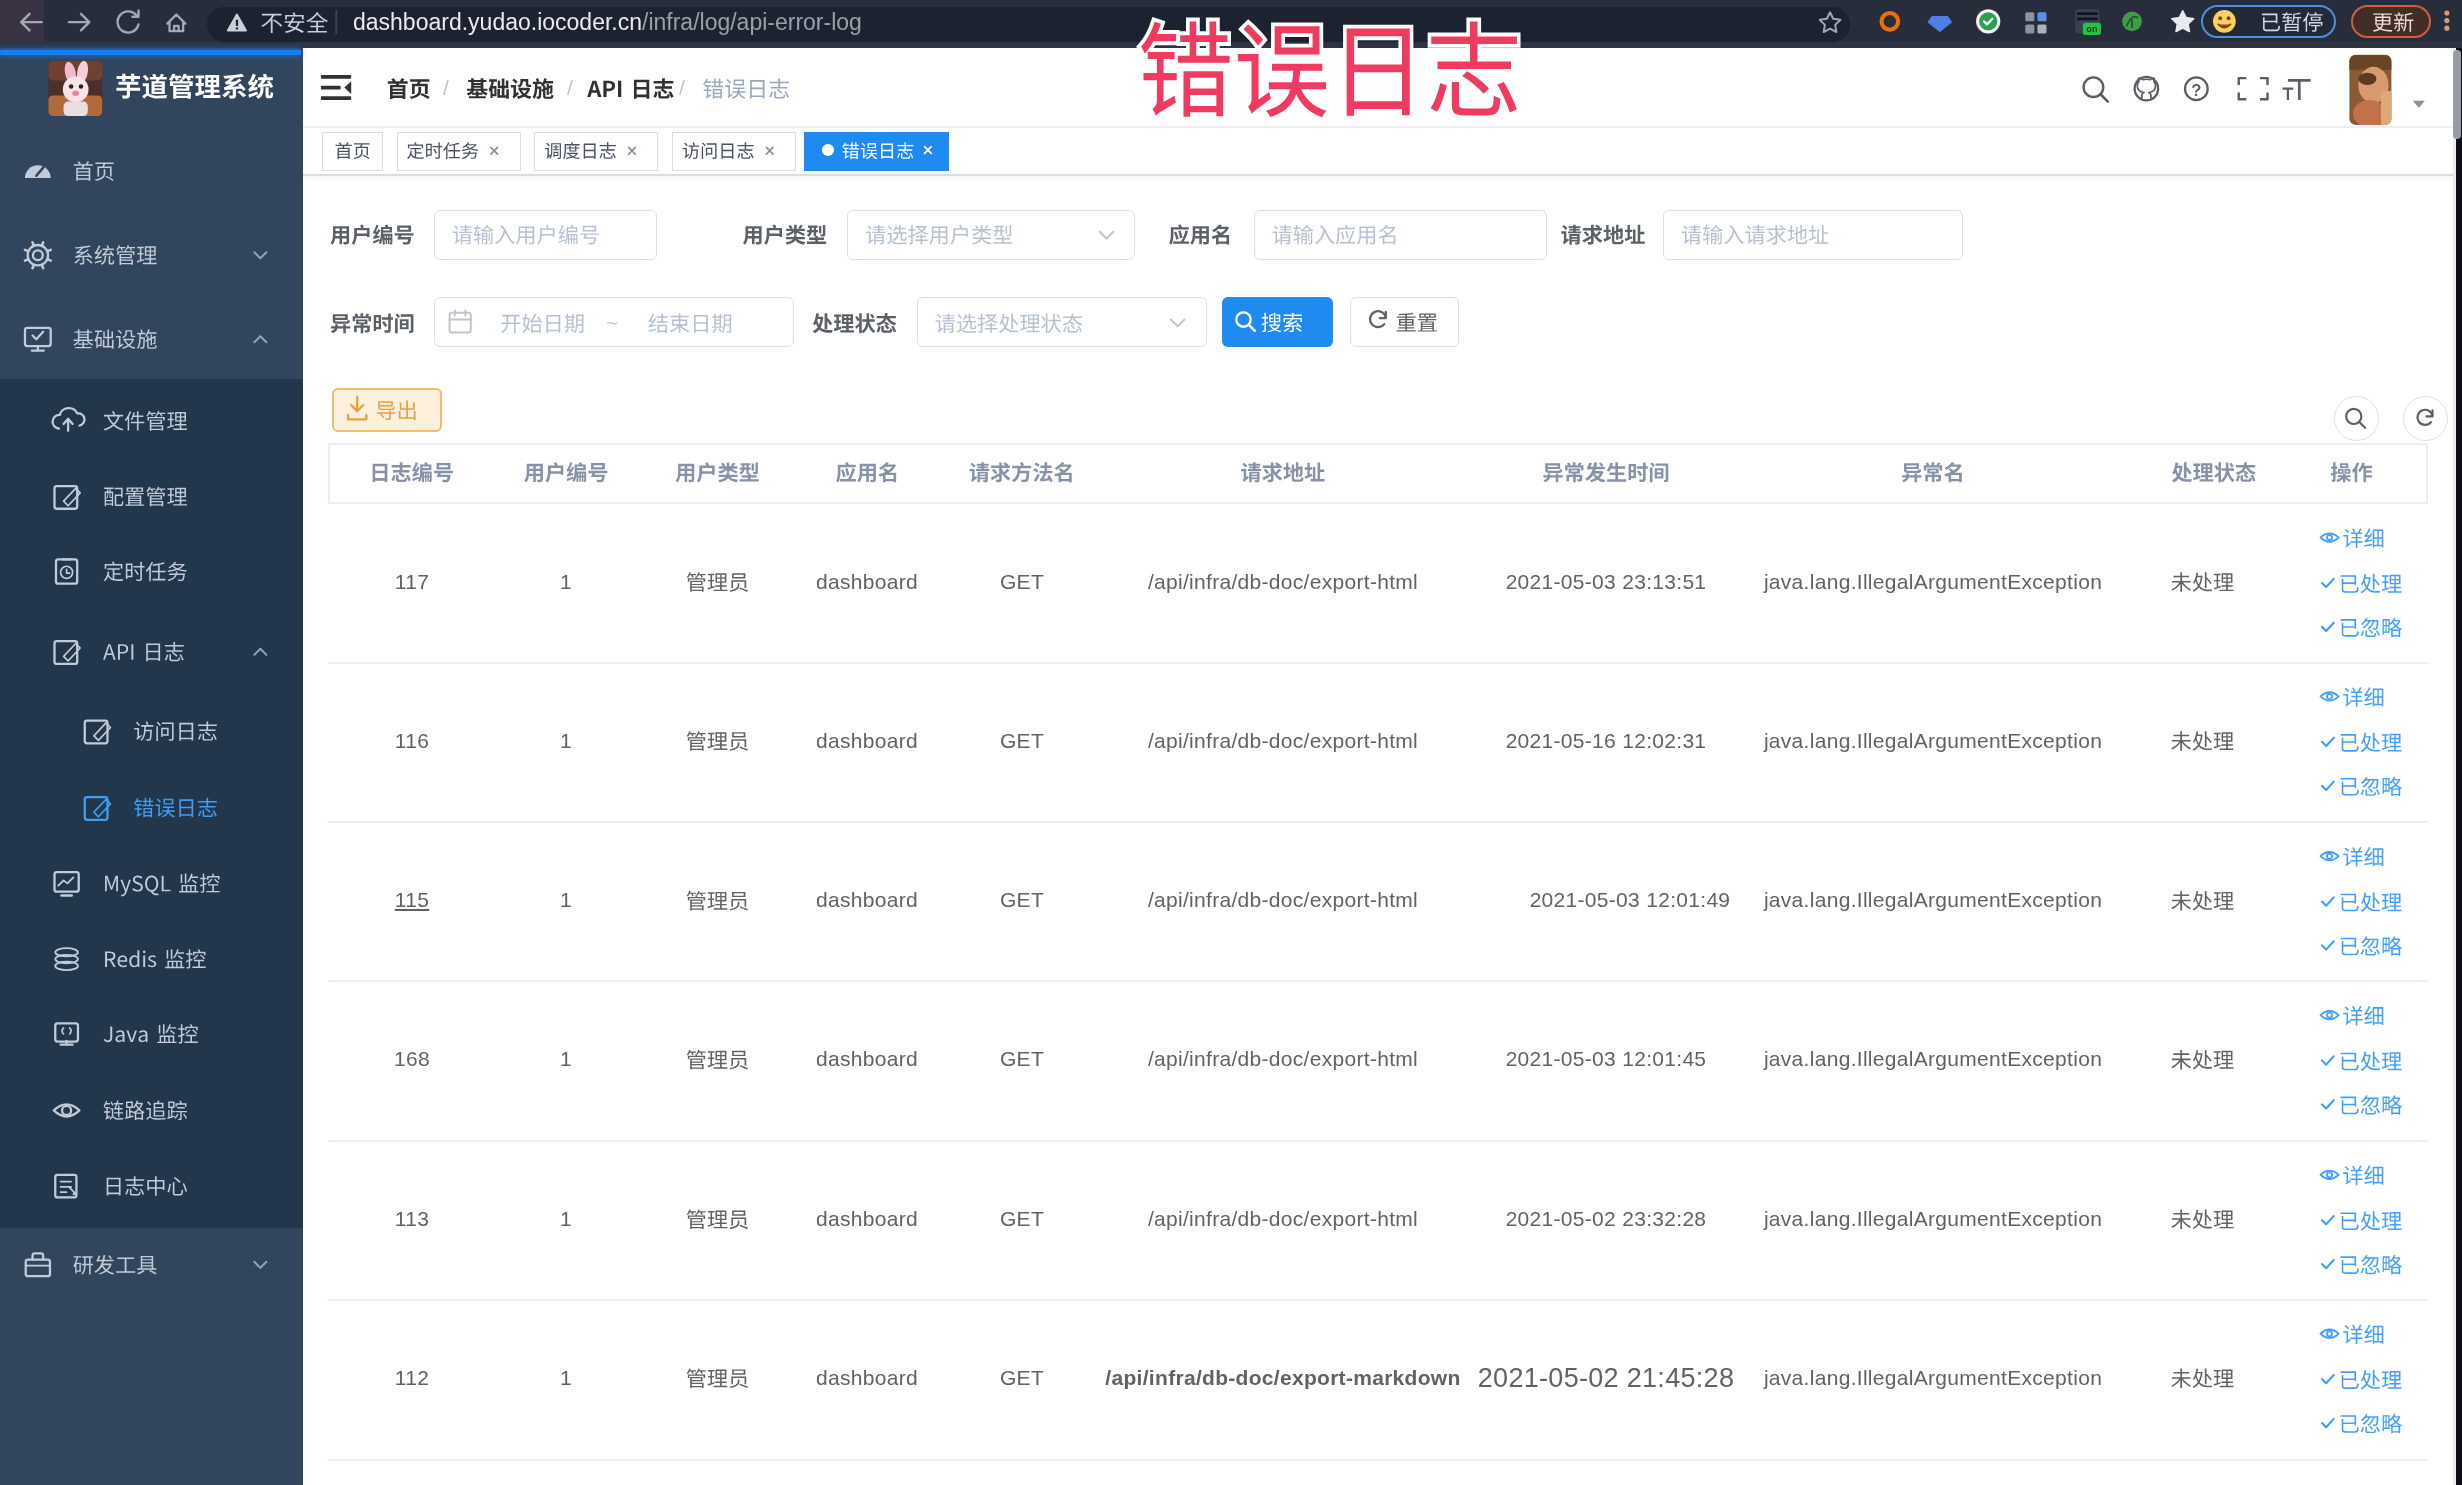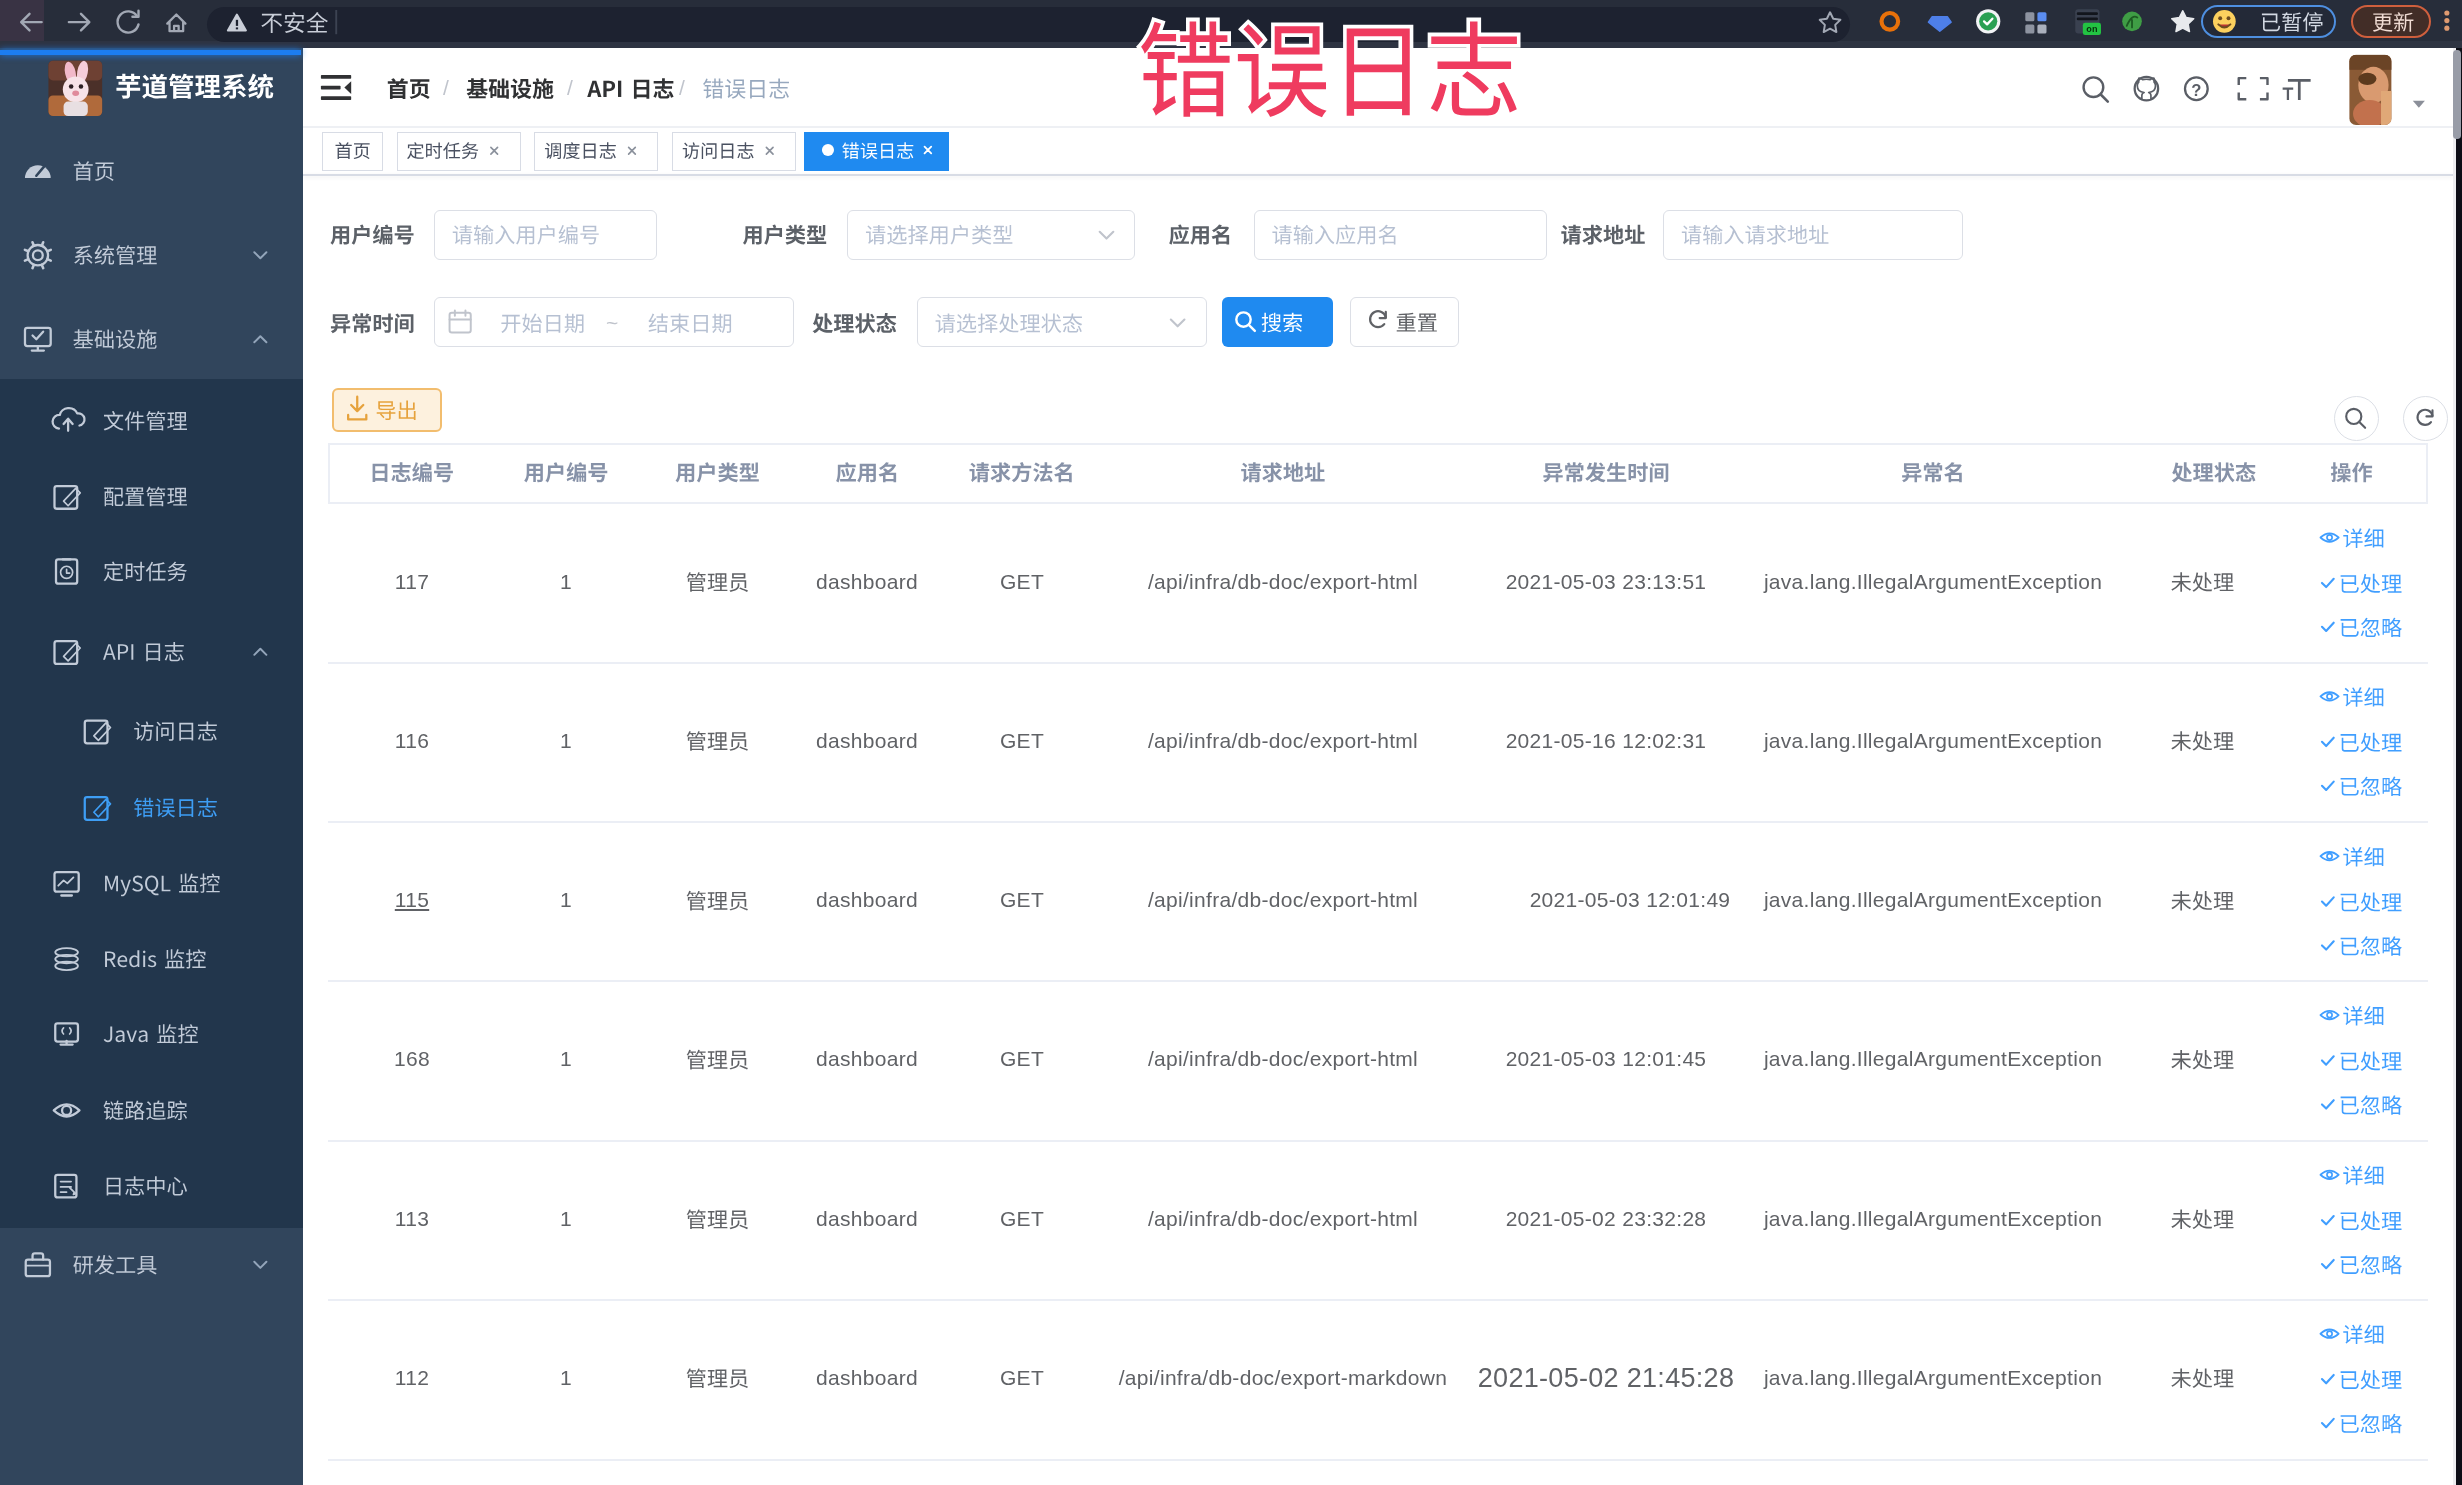--- a/index.html
+++ b/index.html
@@ -40,20 +40,21 @@
 <div style="position:absolute;left:328px;top:443px;width:2100px;height:1.5px;background:#ebeef5;"></div>
 <div style="position:absolute;left:328px;top:443px;width:1.5px;height:61px;background:#ebeef5;"></div>
 <div style="position:absolute;left:2426px;top:443px;width:1.5px;height:61px;background:#ebeef5;"></div>
 <div style="position:absolute;left:328px;top:502px;width:2100px;height:1.5px;background:#ebeef5;"></div>
 <div style="position:absolute;left:328px;top:662px;width:2100px;height:1.5px;background:#ebeef5;"></div>
 <div style="position:absolute;left:328px;top:821px;width:2100px;height:1.5px;background:#ebeef5;"></div>
 <div style="position:absolute;left:328px;top:980px;width:2100px;height:1.5px;background:#ebeef5;"></div>
 <div style="position:absolute;left:328px;top:1140px;width:2100px;height:1.5px;background:#ebeef5;"></div>
 <div style="position:absolute;left:328px;top:1299px;width:2100px;height:1.5px;background:#ebeef5;"></div>
 <div style="position:absolute;left:328px;top:1459px;width:2100px;height:1.5px;background:#ebeef5;"></div>
+<div style="position:absolute;left:353px;top:5.6px;font-size:23px;line-height:33px;color:#e9ebee;font-weight:normal;letter-spacing:0px;white-space:nowrap;">dashboard.yudao.iocoder.cn<span style="color:#9aa0a6">/infra/log/api-error-log</span></div>
 <div style="position:absolute;left:443px;top:73px;font-size:21px;line-height:30.5px;color:#c0c4cc;font-weight:normal;letter-spacing:0px;white-space:nowrap;">/</div>
 <div style="position:absolute;left:567px;top:73px;font-size:21px;line-height:30.5px;color:#c0c4cc;font-weight:normal;letter-spacing:0px;white-space:nowrap;">/</div>
 <div style="position:absolute;left:679px;top:73px;font-size:21px;line-height:30.5px;color:#c0c4cc;font-weight:normal;letter-spacing:0px;white-space:nowrap;">/</div>
 <div style="position:absolute;left:606px;top:308px;font-size:21px;line-height:30.5px;color:#c0c4cc;font-weight:normal;letter-spacing:0px;white-space:nowrap;">~</div>
 <div style="position:absolute;left:412px;top:567px;width:454px;margin-left:-227px;text-align:center;font-size:21px;line-height:30.5px;color:#606266;font-weight:normal;letter-spacing:0.3px;white-space:nowrap;">117</div>
 <div style="position:absolute;left:566px;top:567px;width:454px;margin-left:-227px;text-align:center;font-size:21px;line-height:30.5px;color:#606266;font-weight:normal;letter-spacing:0.3px;white-space:nowrap;">1</div>
 <div style="position:absolute;left:867px;top:567px;width:454px;margin-left:-227px;text-align:center;font-size:21px;line-height:30.5px;color:#606266;font-weight:normal;letter-spacing:0.3px;white-space:nowrap;">dashboard</div>
 <div style="position:absolute;left:1022px;top:567px;width:454px;margin-left:-227px;text-align:center;font-size:21px;line-height:30.5px;color:#606266;font-weight:normal;letter-spacing:0.3px;white-space:nowrap;">GET</div>
 <div style="position:absolute;left:1283px;top:567px;width:454px;margin-left:-227px;text-align:center;font-size:21px;line-height:30.5px;color:#606266;font-weight:normal;letter-spacing:0.3px;white-space:nowrap;">/api/infra/db-doc/export-html</div>
 <div style="position:absolute;left:1606px;top:567px;width:454px;margin-left:-227px;text-align:center;font-size:21px;line-height:30.5px;color:#606266;font-weight:normal;letter-spacing:0.3px;white-space:nowrap;">2021-05-03 23:13:51</div>
@@ -83,21 +84,21 @@
 <div style="position:absolute;left:566px;top:1204px;width:454px;margin-left:-227px;text-align:center;font-size:21px;line-height:30.5px;color:#606266;font-weight:normal;letter-spacing:0.3px;white-space:nowrap;">1</div>
 <div style="position:absolute;left:867px;top:1204px;width:454px;margin-left:-227px;text-align:center;font-size:21px;line-height:30.5px;color:#606266;font-weight:normal;letter-spacing:0.3px;white-space:nowrap;">dashboard</div>
 <div style="position:absolute;left:1022px;top:1204px;width:454px;margin-left:-227px;text-align:center;font-size:21px;line-height:30.5px;color:#606266;font-weight:normal;letter-spacing:0.3px;white-space:nowrap;">GET</div>
 <div style="position:absolute;left:1283px;top:1204px;width:454px;margin-left:-227px;text-align:center;font-size:21px;line-height:30.5px;color:#606266;font-weight:normal;letter-spacing:0.3px;white-space:nowrap;">/api/infra/db-doc/export-html</div>
 <div style="position:absolute;left:1606px;top:1204px;width:454px;margin-left:-227px;text-align:center;font-size:21px;line-height:30.5px;color:#606266;font-weight:normal;letter-spacing:0.3px;white-space:nowrap;">2021-05-02 23:32:28</div>
 <div style="position:absolute;left:1933px;top:1204px;width:454px;margin-left:-227px;text-align:center;font-size:21px;line-height:30.5px;color:#606266;font-weight:normal;letter-spacing:0.3px;white-space:nowrap;">java.lang.IllegalArgumentException</div>
 <div style="position:absolute;left:412px;top:1363px;width:454px;margin-left:-227px;text-align:center;font-size:21px;line-height:30.5px;color:#606266;font-weight:normal;letter-spacing:0.3px;white-space:nowrap;">112</div>
 <div style="position:absolute;left:566px;top:1363px;width:454px;margin-left:-227px;text-align:center;font-size:21px;line-height:30.5px;color:#606266;font-weight:normal;letter-spacing:0.3px;white-space:nowrap;">1</div>
 <div style="position:absolute;left:867px;top:1363px;width:454px;margin-left:-227px;text-align:center;font-size:21px;line-height:30.5px;color:#606266;font-weight:normal;letter-spacing:0.3px;white-space:nowrap;">dashboard</div>
 <div style="position:absolute;left:1022px;top:1363px;width:454px;margin-left:-227px;text-align:center;font-size:21px;line-height:30.5px;color:#606266;font-weight:normal;letter-spacing:0.3px;white-space:nowrap;">GET</div>
-<div style="position:absolute;left:1283px;top:1363px;width:454px;margin-left:-227px;text-align:center;font-size:21px;line-height:30.5px;color:#606266;font-weight:normal;letter-spacing:0.3px;white-space:nowrap;">/api/infra/db-doc/export-markdown</div>
+<div style="position:absolute;left:1283px;top:1363px;width:454px;margin-left:-227px;text-align:center;font-size:21px;line-height:30.5px;color:#606266;font-weight:bold;letter-spacing:0.3px;white-space:nowrap;">/api/infra/db-doc/export-markdown</div>
 <div style="position:absolute;left:1606px;top:1363px;width:454px;margin-left:-227px;text-align:center;font-size:27px;line-height:30.5px;color:#606266;font-weight:normal;letter-spacing:0.3px;white-space:nowrap;">2021-05-02 21:45:28</div>
 <div style="position:absolute;left:1933px;top:1363px;width:454px;margin-left:-227px;text-align:center;font-size:21px;line-height:30.5px;color:#606266;font-weight:normal;letter-spacing:0.3px;white-space:nowrap;">java.lang.IllegalArgumentException</div>
 <svg class="ov" width="2462" height="1486" viewBox="0 0 3253 1963">
       <defs>
         <path id="g400_4e0d" d="M69 770H931V693H69ZM559 478 615 526Q659 497 708 464Q757 430 804 394Q851 358 892 324Q932 290 960 261L899 203Q872 232 833 267Q793 303 747 340Q701 377 653 413Q604 448 559 478ZM541 743 622 714Q566 611 486 513Q406 415 307 332Q209 249 95 189Q90 199 80 211Q71 223 62 235Q52 247 44 255Q126 296 200 350Q275 405 339 469Q403 534 455 603Q506 673 541 743ZM459 544 540 624V623V-78H459Z"></path>
         <path id="g400_5b89" d="M93 725H908V522H829V654H168V522H93ZM668 414 748 396Q700 256 614 163Q528 70 407 14Q285 -43 130 -77Q126 -68 117 -55Q109 -42 100 -29Q90 -17 82 -9Q237 19 354 70Q472 120 550 204Q629 288 668 414ZM69 449H935V378H69ZM414 823 491 842Q509 810 528 772Q546 733 556 708L477 685Q467 711 449 751Q431 790 414 823ZM192 222 247 276Q331 250 425 216Q518 182 609 144Q700 106 779 67Q857 28 914 -8L852 -73Q799 -38 722 2Q646 42 555 83Q465 123 372 158Q278 194 192 222ZM192 223Q222 260 254 307Q285 354 317 407Q348 459 375 512Q402 565 421 612L502 596Q482 547 454 495Q427 443 397 392Q367 342 338 297Q308 252 283 218Z"></path>
         <path id="g400_5168" d="M203 248H809V181H203ZM197 471H809V404H197ZM76 16H929V-52H76ZM461 443H539V-22H461ZM493 851 559 820Q503 735 427 656Q350 578 261 513Q172 448 79 401Q70 416 55 433Q40 450 26 462Q118 504 206 565Q294 625 368 699Q443 772 493 851ZM521 819Q617 701 732 615Q848 529 977 460Q963 449 948 431Q933 413 925 397Q838 449 757 506Q677 564 603 633Q529 701 459 787Z"></path>
         <path id="g400_5df2" d="M146 605H222V101Q222 69 233 52Q243 35 271 29Q300 22 355 22Q370 22 407 22Q444 22 492 22Q539 22 588 22Q636 22 676 22Q715 22 736 22Q777 22 802 30Q828 38 842 60Q856 81 863 119Q871 158 876 218Q886 211 900 205Q913 199 927 194Q941 189 952 187Q945 118 933 72Q921 26 898 -1Q876 -28 836 -40Q797 -52 735 -52Q725 -52 696 -52Q668 -52 628 -52Q589 -52 546 -52Q503 -52 464 -52Q425 -52 397 -52Q369 -52 359 -52Q278 -52 231 -39Q184 -26 165 7Q146 40 146 102ZM187 440H777V366H187ZM93 778H825V316H747V703H93Z"></path>
         <path id="g400_6682" d="M584 615H951V554H584ZM764 590H834V316H764ZM175 294H829V-78H755V235H246V-80H175ZM224 153H777V98H224ZM224 15H779V-45H224ZM882 826 924 769Q878 756 821 746Q763 736 702 729Q640 722 583 718Q582 730 576 745Q571 761 565 773Q621 778 680 785Q739 793 792 803Q845 814 882 826ZM565 773H632V622Q632 576 626 520Q620 465 603 411Q585 357 551 314Q545 320 534 327Q523 335 512 342Q501 349 493 352Q525 393 540 440Q555 487 560 535Q565 583 565 623ZM53 773H517V714H53ZM291 672H361V314H291ZM89 532Q87 540 83 552Q79 564 74 578Q70 591 65 601Q77 603 90 615Q103 626 116 644Q126 656 147 686Q168 717 192 759Q216 800 234 843L309 822Q283 775 253 729Q223 682 191 642Q159 601 128 570V568Q128 568 118 562Q109 556 99 548Q89 539 89 532ZM89 532V587L129 607H519V546H170Q139 546 117 542Q96 538 89 532ZM55 442Q111 447 185 454Q259 461 343 469Q427 477 513 486L514 429Q431 420 350 411Q268 402 194 394Q120 385 61 379Z"></path>
         <path id="g400_505c" d="M325 750H951V686H325ZM398 240H860V179H398ZM467 578V494H795V578ZM398 632H867V440H398ZM594 214H669V3Q669 -26 661 -42Q653 -58 629 -67Q605 -74 565 -75Q526 -76 467 -76Q465 -61 458 -43Q451 -26 443 -11Q473 -11 501 -12Q528 -12 547 -12Q567 -12 574 -12Q586 -11 590 -8Q594 -4 594 5ZM309 377H951V214H883V315H375V214H309ZM564 825 632 845Q650 820 666 788Q682 757 690 734L617 710Q611 734 596 766Q581 799 564 825ZM263 838 332 817Q301 732 261 650Q220 567 173 494Q125 422 74 365Q70 374 63 388Q55 402 47 416Q39 430 32 439Q79 488 121 552Q164 617 200 690Q237 762 263 838ZM159 577 227 648 228 647V-79H159Z"></path>

